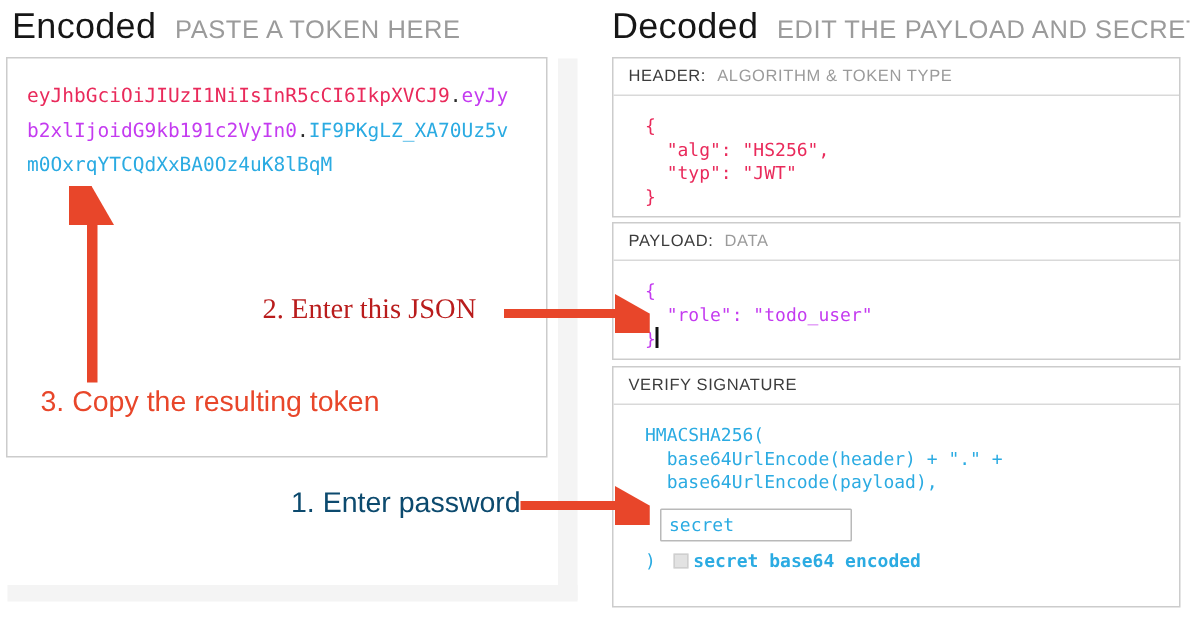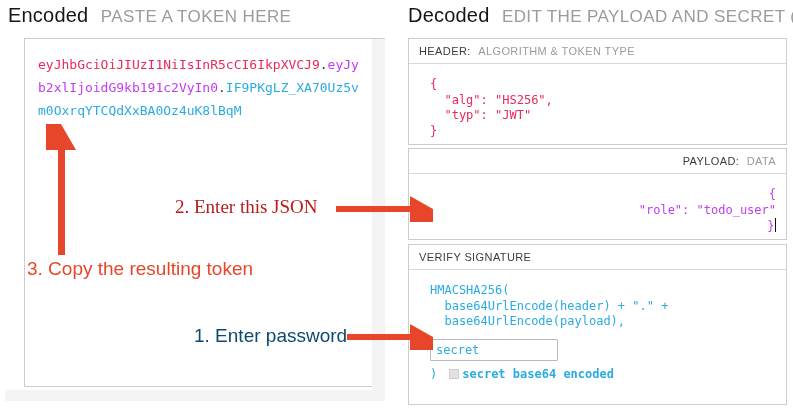--- a/index.html
+++ b/index.html
@@ -2,25 +2,25 @@
 <html><head>
 <meta charset="utf-8">
 <style>
   * { margin:0; padding:0; box-sizing:border-box; }
   html,body { width:793px; height:411px; background:#fff; overflow:hidden;
               font-family:"Liberation Sans", sans-serif; }
   body { position:relative; }
 
   
   .col-title { position:absolute; top:4px; white-space:nowrap; }
-  .col-title .big { font-size:20px; font-weight:300; color:#161616; letter-spacing:.2px; }
+  .col-title .big { font-size:24px; font-weight:300; color:#161616; letter-spacing:.2px; }
   .col-title .sub { font-size:17px; color:#9b9b9b; margin-left:8px; letter-spacing:.4px; }
 
   
-  .token-box { position:absolute; left:24px; top:38px; width:361px; height:349px;
+  .token-box { position:absolute; left:4px; top:38px; width:361px; height:267px;
                border:1px solid #ccc; background:#fff; padding:14px 13px;
                font-family:"DejaVu Sans Mono", monospace; font-size:13px;
                line-height:23px; white-space:pre; cursor:text; }
   .v-scroll { position:absolute; left:372px; top:39px; width:13px; height:361px;
               background:#f4f4f4; }
   .h-scroll { position:absolute; left:5px; top:390px; width:380px; height:11px;
               background:#f4f4f4; }
 
   
   .sec { position:absolute; left:408px; width:379px; border:1px solid #ccc; background:#fff; }
@@ -29,21 +29,21 @@
   .sec-head .strong { color:#3c3c3c; }
   .sec-head .rest { color:#9b9b9b; margin-left:4px; }
   .sec-body { padding:13px 10px 0 21px; font-family:"DejaVu Sans Mono", monospace;
               font-size:12px; line-height:15.5px; }
   .codepre { white-space:pre; display:inline; font-family:inherit; }
   .caret { display:inline-block; width:1.5px; height:14px; background:#111;
            vertical-align:-2px; }
 
   .secret-input { display:block; margin-top:9px; width:128px; height:22px;
                   border:1px solid #b9b9b9; border-radius:1px; padding:2px 5px;
-                  font-family:"DejaVu Sans Mono", monospace; font-size:12px; outline:none; }
+                  font-family:"DejaVu Sans Mono", monospace; font-size:12px; outline:none;margin-left:10px; }
   .sig-last { margin-top:6px; display:flex; align-items:center; }
   .checkbox { display:inline-block; width:10px; height:10px; background:#e2e2e2;
               border:1px solid #cfcfcf; margin:0 3px 0 12px; cursor:pointer; }
   .bold { font-weight:bold; }
 
   
   .ann { position:absolute; font-size:19px; white-space:nowrap; }
   .shaft-h { position:absolute; height:6px; }
   .shaft-v { position:absolute; width:7px; }
   .head-right { position:absolute; width:0; height:0;
@@ -76,21 +76,21 @@
     <span class="rest">ALGORITHM &amp; TOKEN TYPE</span>
   </div>
   <div class="sec-body">
     <span class="codepre" style="color: rgb(233, 42, 91);">{
   "alg": "HS256",
   "typ": "JWT"
 }</span>
   </div>
 </div>
 
-<div class="sec" style="top:148px; height:92px;text-align:right;">
+<div class="sec" style="top:148px; height:92px;">
   <div class="sec-head">
     <span class="strong">PAYLOAD:</span>
     <span class="rest">DATA</span>
   </div>
   <div class="sec-body">
     <span class="codepre" style="color: rgb(196, 59, 240);">{
   "role": "todo_user"
 }</span><span class="caret"></span>
   </div>
 </div>

